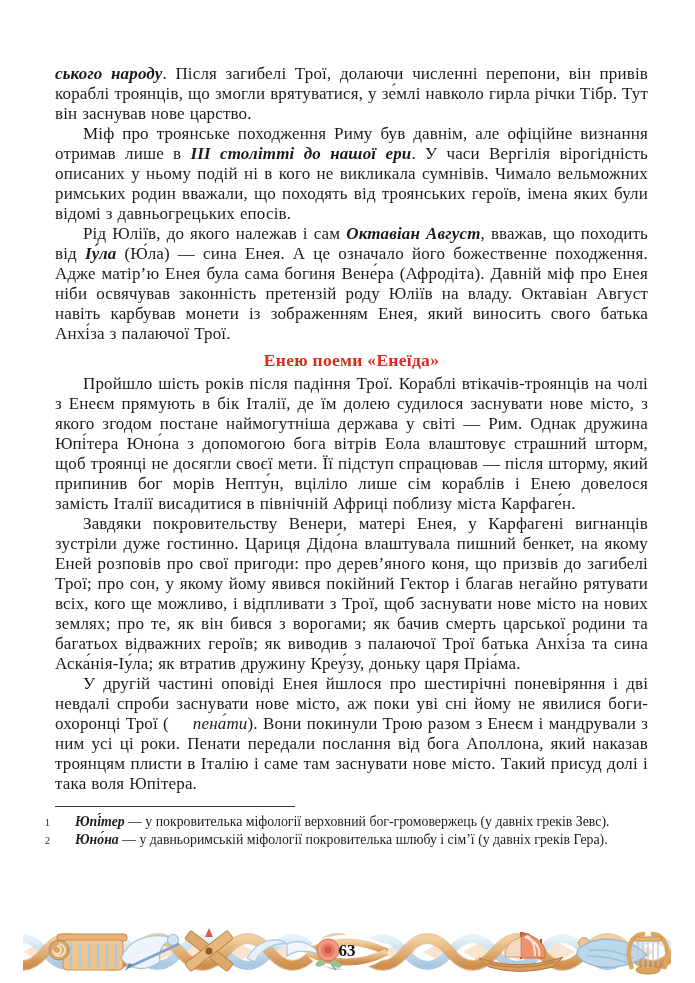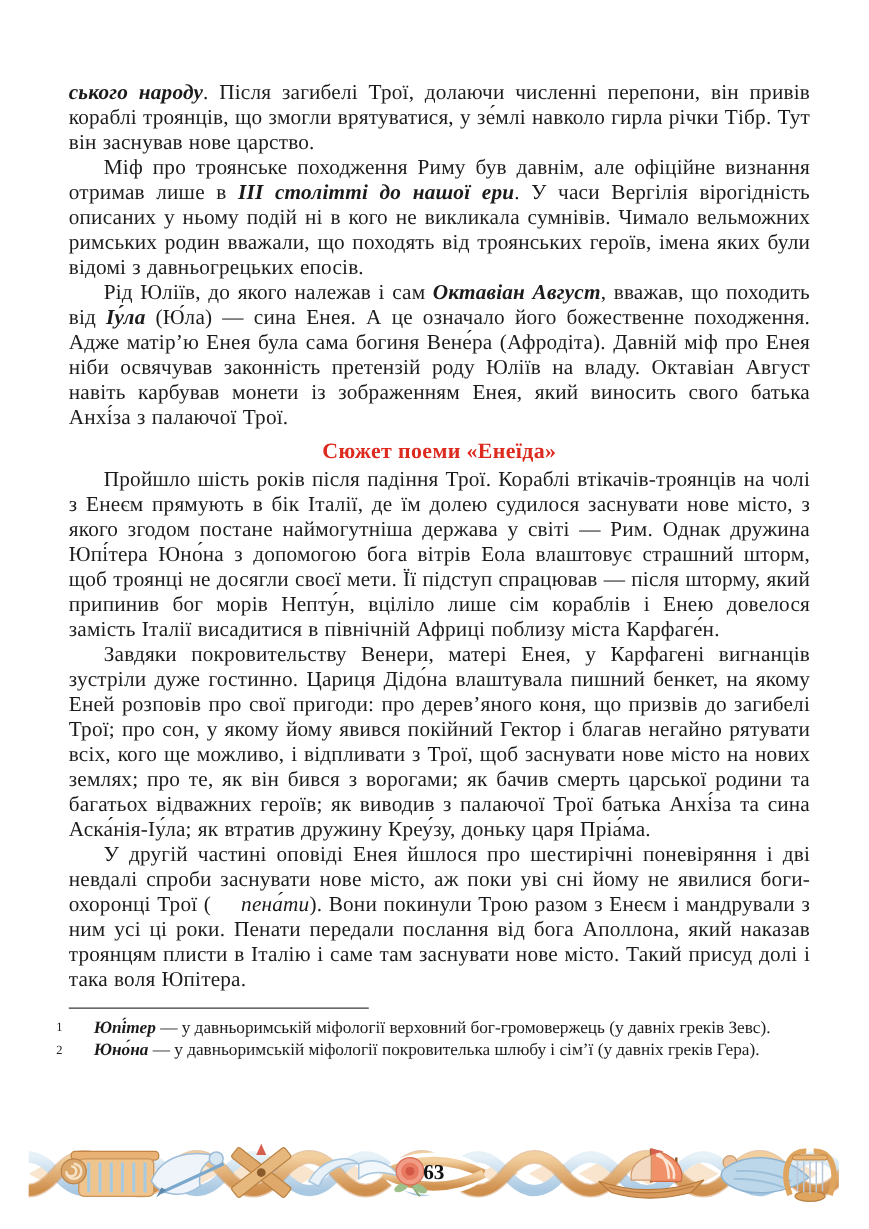--- a/index.html
+++ b/index.html
@@ -28,46 +28,46 @@
   .footnotes{
     margin-top:12px;margin-left:-18px;
   }
   .fn-rule{
     width:240px;border:0;border-top:1.3px solid #3a3a3a;margin:0 0 7px 18px;
   }
   .footnote{display:flex;font-size:13.8px;line-height:16.8px;text-align:justify;}
   .fn-marker{width:38px;flex:0 0 38px;font-size:10px;padding-top:1px;padding-left:8px;box-sizing:border-box;}
   .fn-text{flex:1;}
   .footer-band{
-    position:absolute;left:23px;right:24px;bottom:21px;height:47px;
+    position:absolute;left:23px;right:24px;bottom:8px;height:47px;
   }
   .footer-band svg{display:block;width:100%;height:100%;}
   .page-number{
     position:absolute;left:0;right:0;top:13px;text-align:center;
     font-size:17px;font-weight:bold;color:#111;
   }
 </style>
 </head>
 <body>
 
 <div class="page">
 
   <div class="text-col">
       <p class="body-p"><span class="st-bi">ського народу</span><span>. Після загибелі Трої, долаючи численні перепони, він привів кораблі троянців, що змогли врятуватися, у зе́млі навколо гирла річки Тібр. Тут він заснував нове царство.</span></p>
       <p class="body-p indent"><span>Міф про троянське походження Риму був давнім, але офіційне визнання отримав лише в </span><span class="st-bi">III столітті до нашої ери</span><span>. У часи Вергілія вірогідність описаних у ньому подій ні в кого не викликала сумнівів. Чимало вельможних римських родин вважали, що походять від троянських героїв, імена яких були відомі з давньогрецьких епосів.</span></p>
       <p class="body-p indent"><span>Рід Юліїв, до якого належав і сам </span><span class="st-bi">Октавіан Август</span><span>, вважав, що походить від </span><span class="st-bi">Іу́ла</span><span> (Ю́ла) — сина Енея. А це означало його божественне походження. Адже матір’ю Енея була сама богиня Вене́ра (Афродіта). Давній міф про Енея ніби освячував законність претензій роду Юліїв на владу. Октавіан Август навіть карбував монети із зображенням Енея, який виносить свого батька Анхі́за з палаючої Трої.</span></p>
-      <h2 class="section-heading">Сюжет поеми «Енеїда»</h2>
+      <h2 class="section-heading">Енею поеми «Енеїда»</h2>
       <p class="body-p indent"><span>Пройшло шість років після падіння Трої. Кораблі втікачів-троянців на чолі з Енеєм прямують в бік Італії, де їм долею судилося заснувати нове місто, з якого згодом постане наймогутніша держава у світі — Рим. Однак дружина Юпі́тера Юно́на з допомогою бога вітрів Еола влаштовує страшний шторм, щоб троянці не досягли своєї мети. Її підступ спрацював — після шторму, який припинив бог морів Непту́н, вціліло лише сім кораблів і Енею довелося замість Італії висадитися в північній Африці поблизу міста Карфаге́н.</span></p>
       <p class="body-p indent"><span>Завдяки покровительству Венери, матері Енея, у Карфагені вигнанців зустріли дуже гостинно. Цариця Дідо́на влаштувала пишний бенкет, на якому Еней розповів про свої пригоди: про дерев’яного коня, що призвів до загибелі Трої; про сон, у якому йому явився покійний Гектор і благав негайно рятувати всіх, кого ще можливо, і відпливати з Трої, щоб заснувати нове місто на нових землях; про те, як він бився з ворогами; як бачив смерть царської родини та багатьох відважних героїв; як виводив з палаючої Трої батька Анхі́за та сина Аска́нія-Іу́ла; як втратив дружину Креу́зу, доньку царя Пріа́ма.</span></p>
       <p class="body-p indent"><span>У другій частині оповіді Енея йшлося про шестирічні поневіряння і дві невдалі спроби заснувати нове місто, аж поки уві сні йому не явилися боги-охоронці Трої (</span><span class="st-i">пена́ти</span><span>). Вони покинули Трою разом з Енеєм і мандрували з ним усі ці роки. Пенати передали послання від бога Аполлона, який наказав троянцям плисти в Італію і саме там заснувати нове місто. Такий присуд долі і така воля Юпітера.</span></p>
       <div class="footnotes">
         <hr class="fn-rule">
         <div class="footnote">
           <span class="fn-marker">1</span>
-          <span class="fn-text"><span class="st-bi">Юпі́тер</span><span> — у давньоримській міфології верховний бог-громовержець (у давніх греків Зевс).</span></span>
+          <span class="fn-text"><span class="st-bi">Юпі́тер</span><span> — у покровителька міфології верховний бог-громовержець (у давніх греків Зевс).</span></span>
         </div>
         <div class="footnote">
           <span class="fn-marker">2</span>
           <span class="fn-text"><span class="st-bi">Юно́на</span><span> — у давньоримській міфології покровителька шлюбу і сім’ї (у давніх греків Гера).</span></span>
         </div>
       </div>
     </div>
 
   <div class="footer-band">
     <svg viewBox="0 0 648 47" preserveAspectRatio="none">

